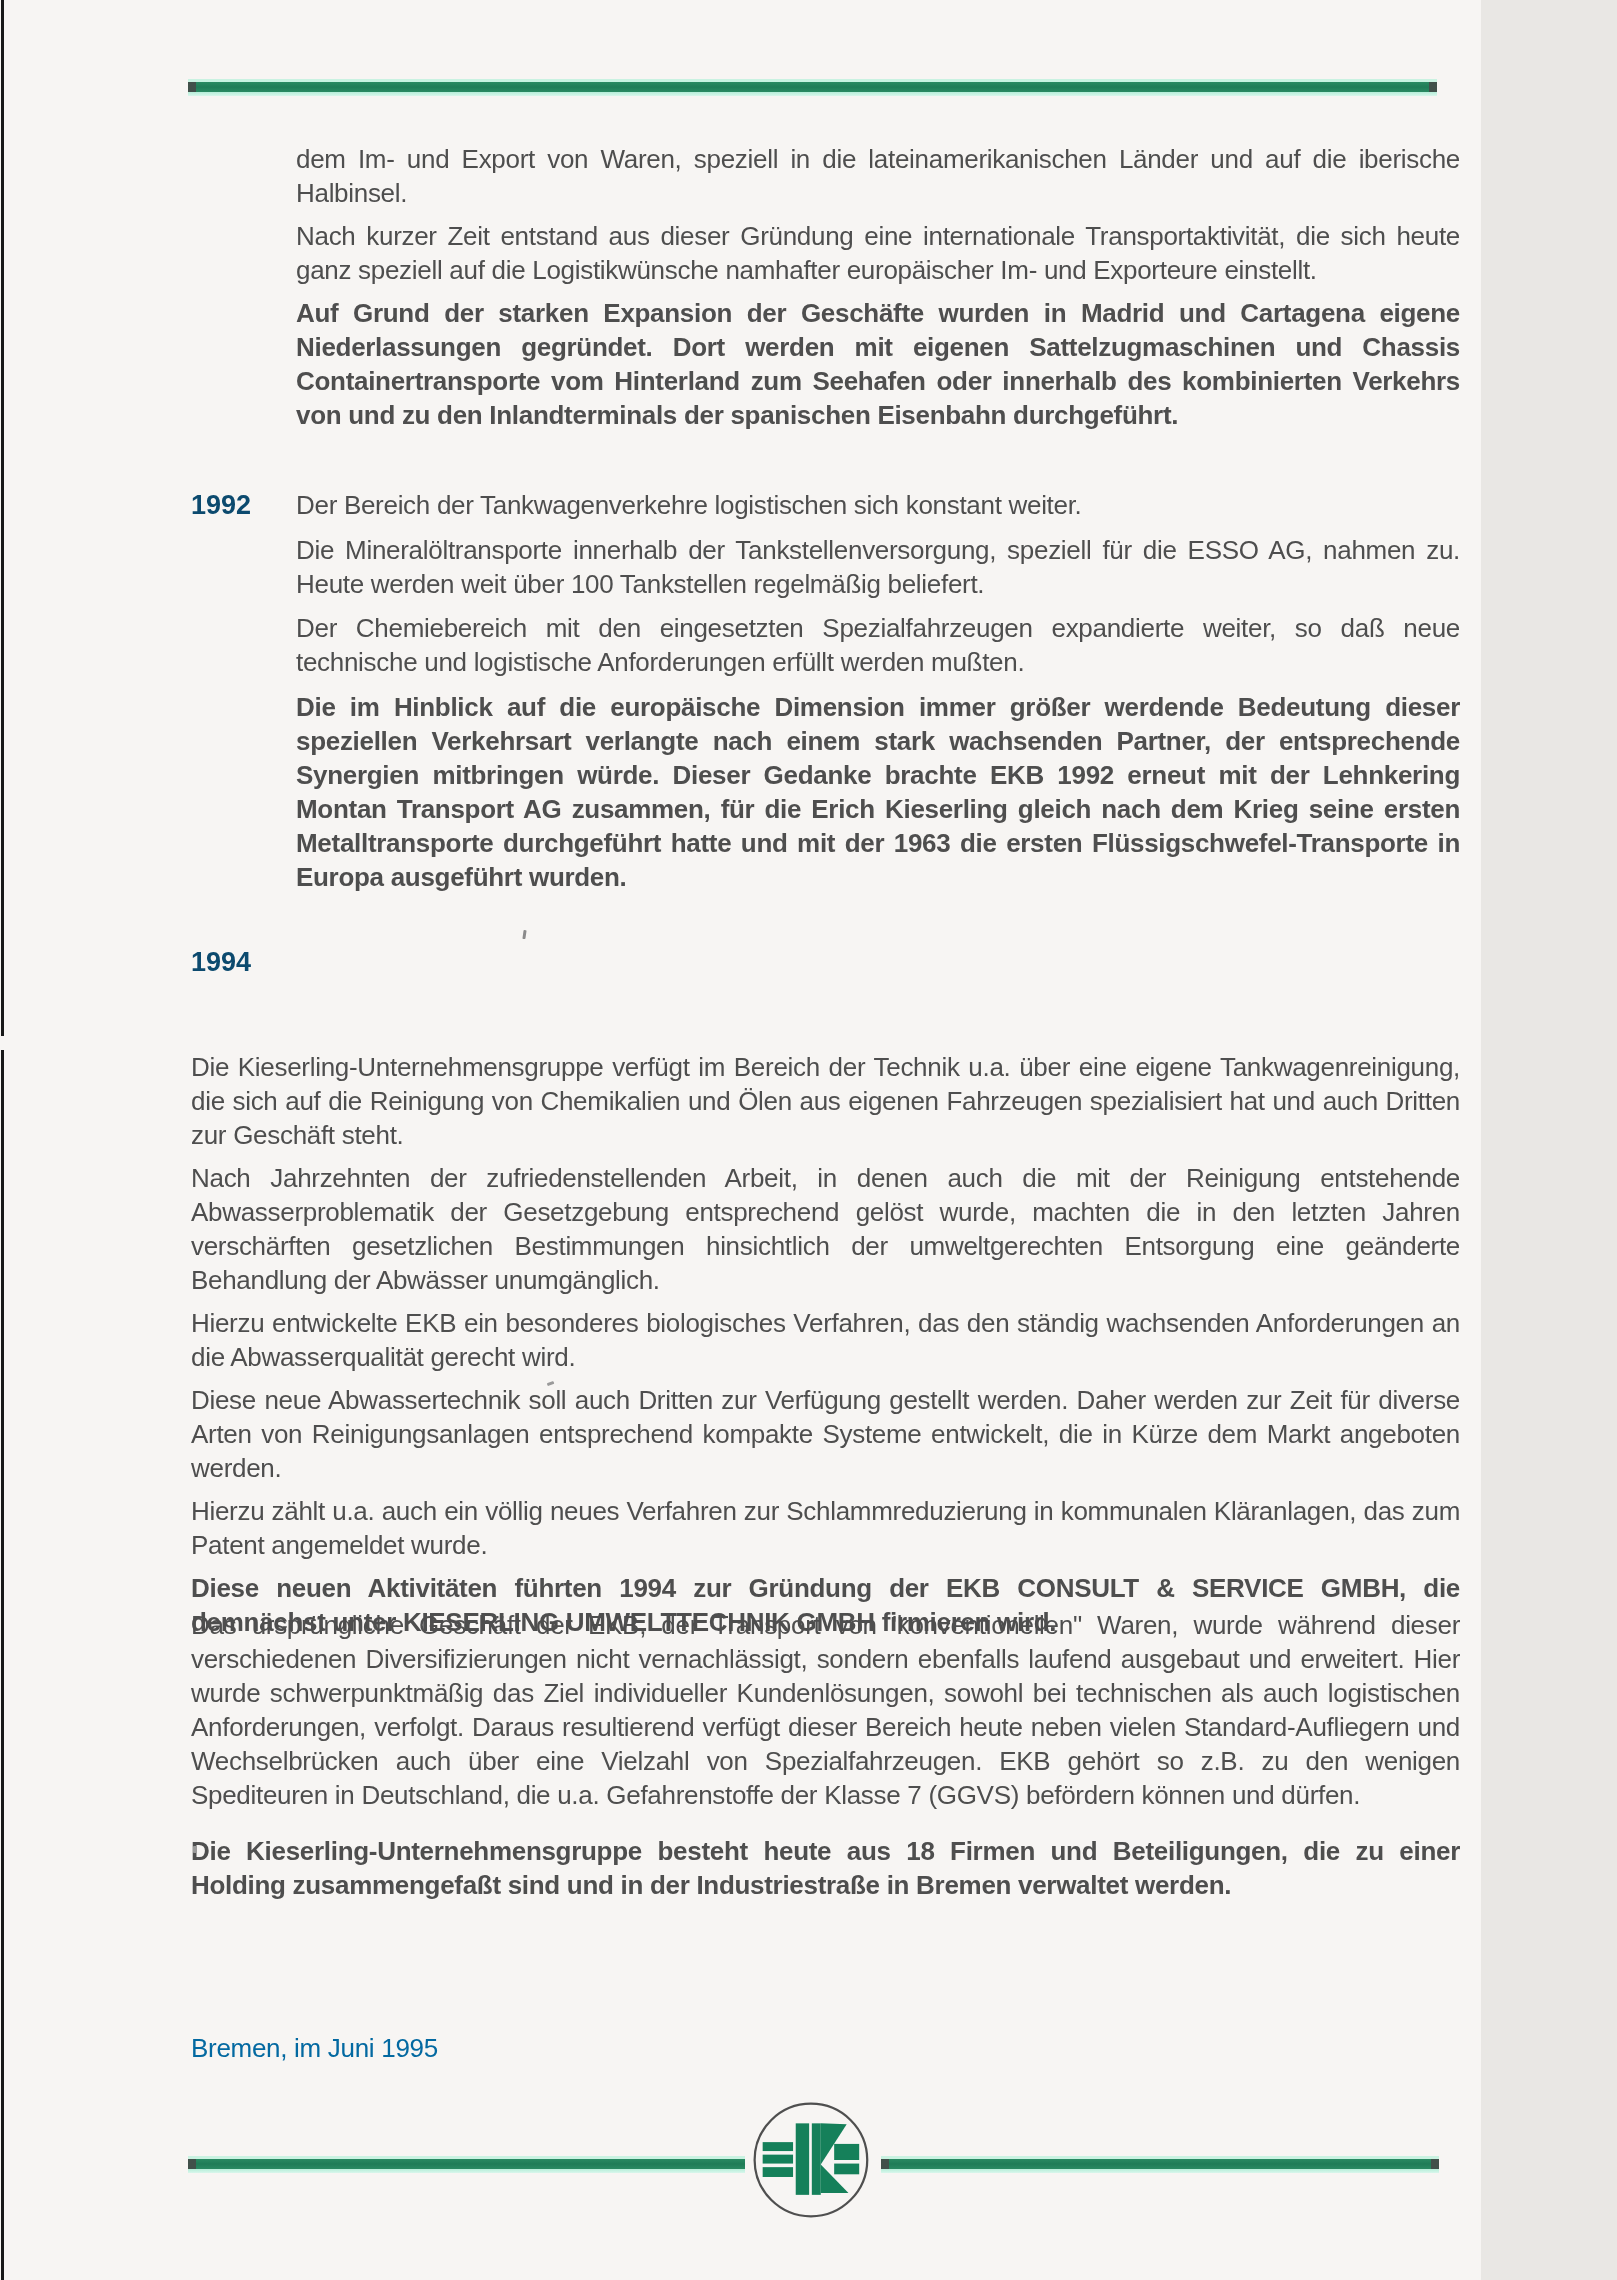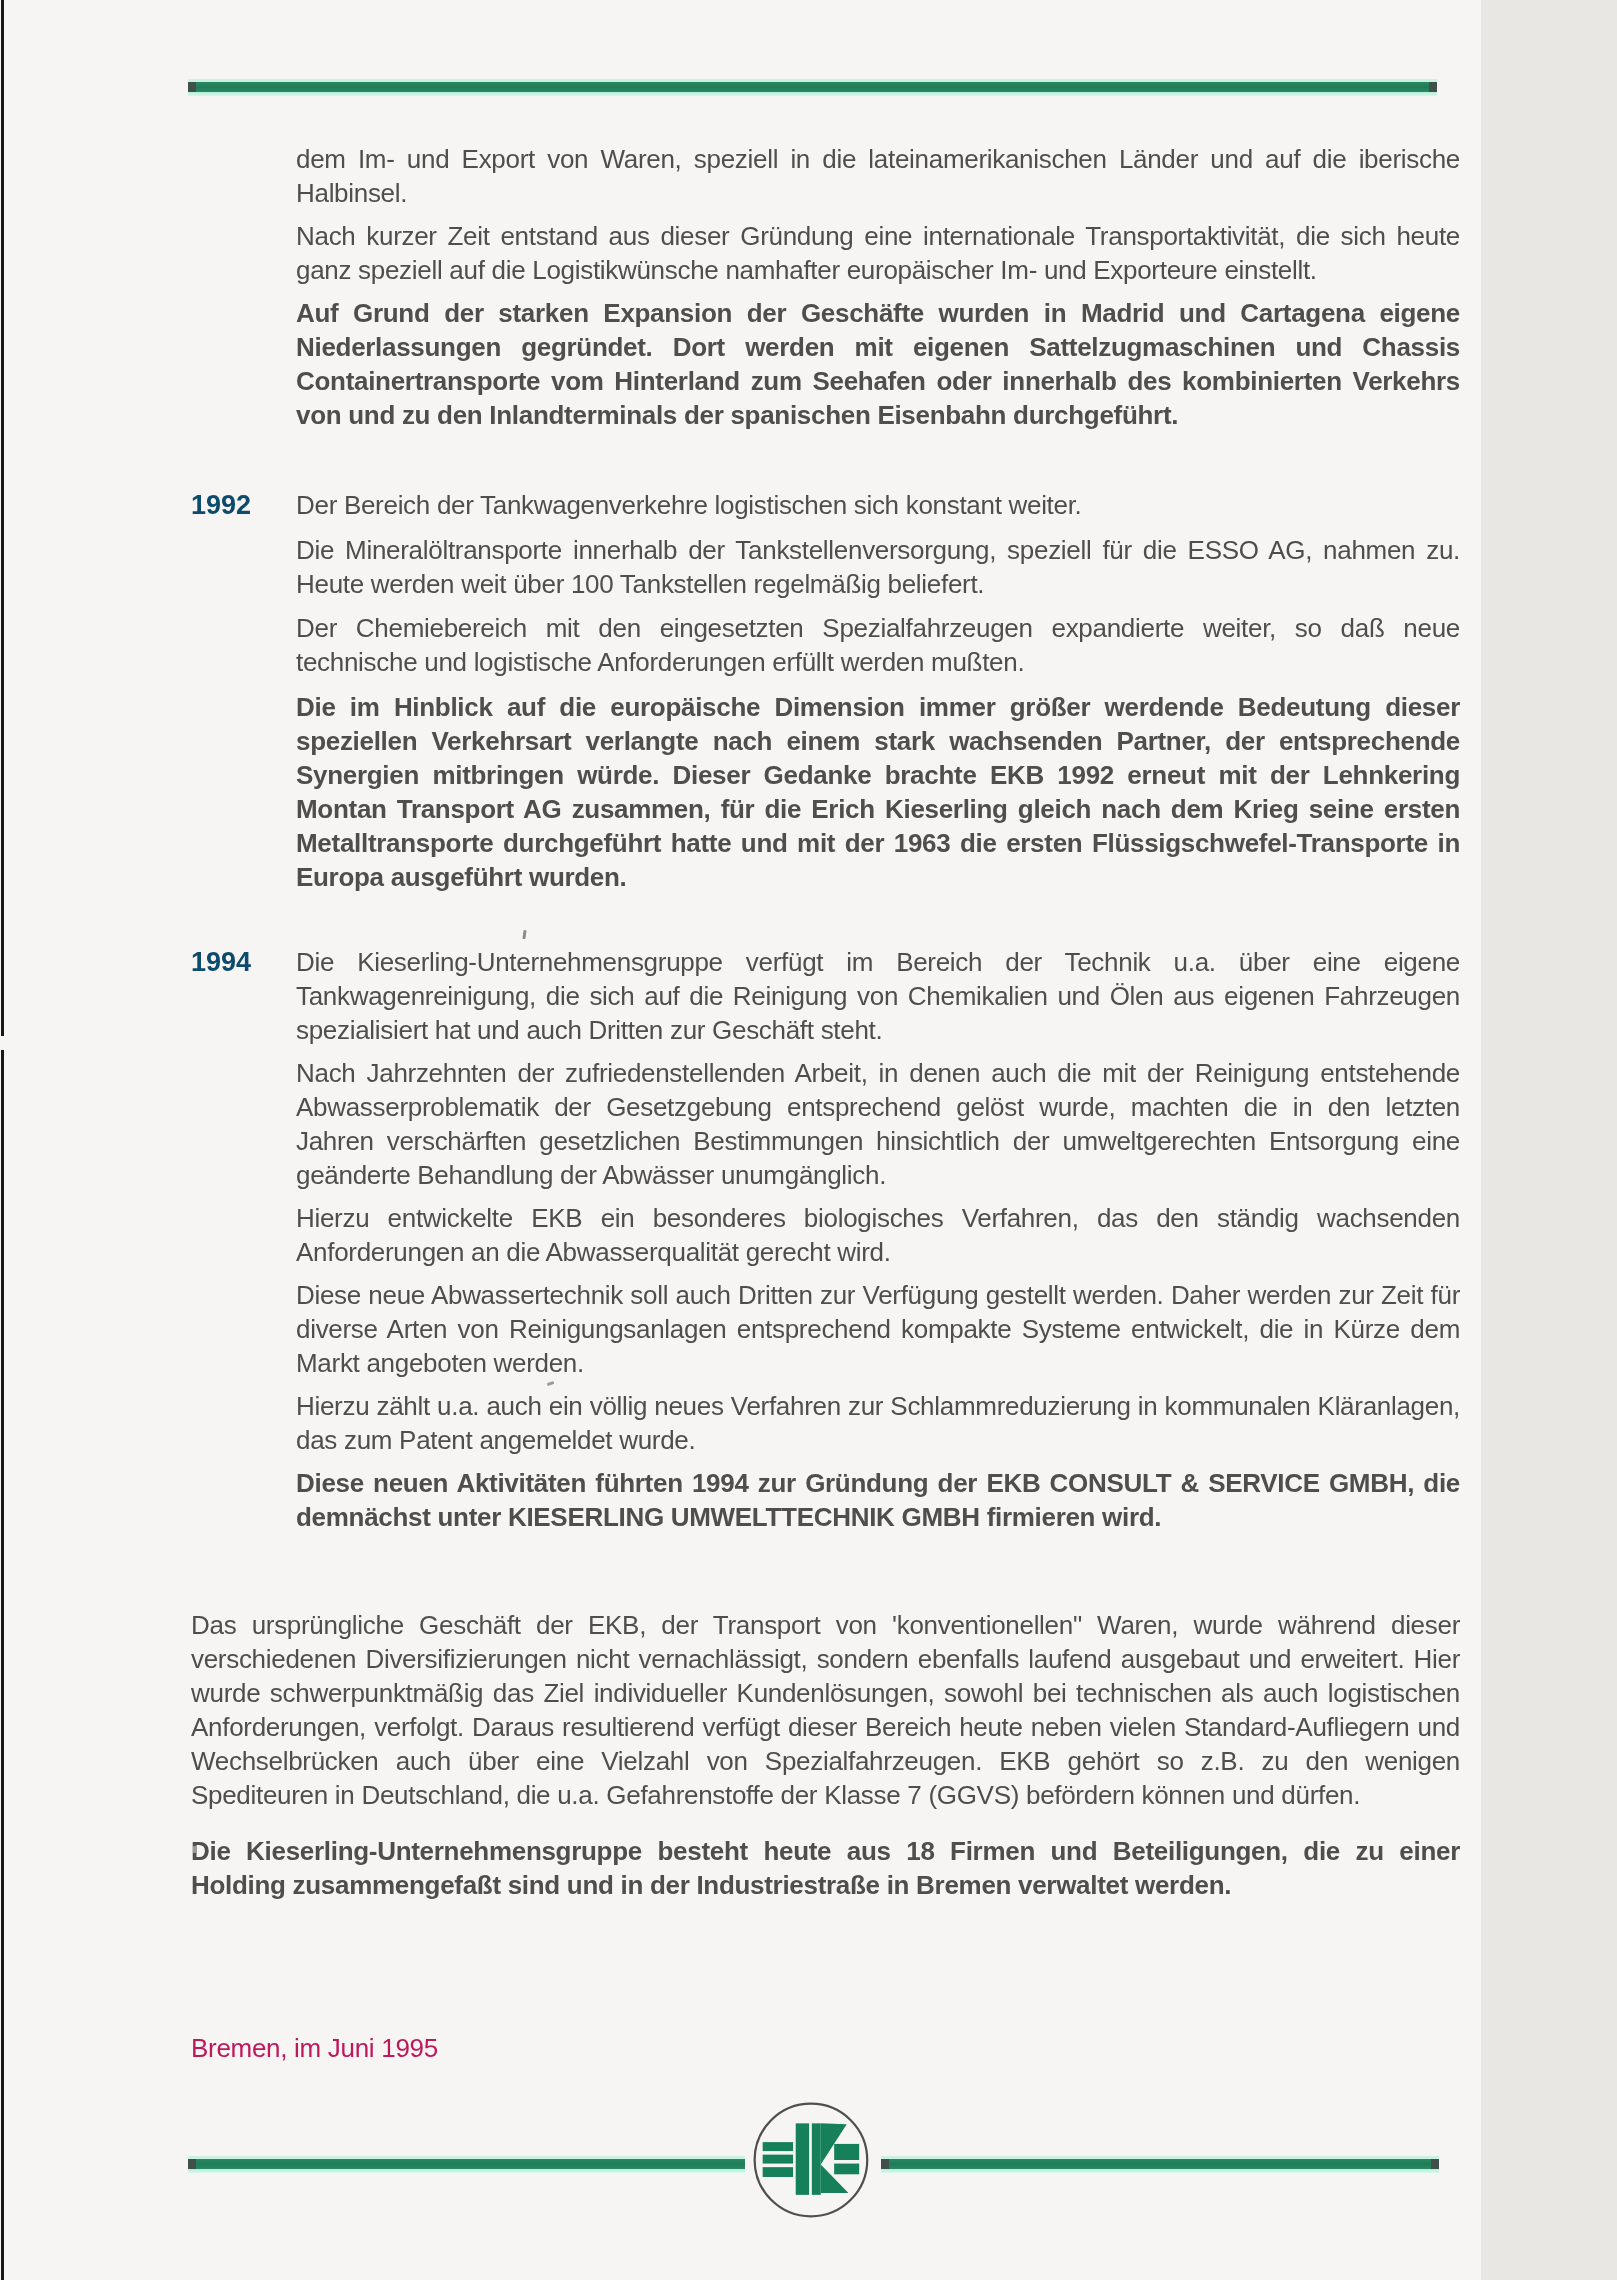--- a/index.html
+++ b/index.html
@@ -40,21 +40,21 @@
     text-align:justify;
   }
   .entry-1992 p.bodytext{margin-bottom:10.7px;}
   p.bodytext:last-child{margin-bottom:0;font-weight:bold;}
 
   .closing{position:absolute;left:191px;top:1608px;width:1269px;}
   .closing p.gap-large{margin-top:21.5px;}
 
   .signoff{
     position:absolute;left:191px;top:2031px;
-    font-size:26px;line-height:34px;letter-spacing:-0.3px;color:#be185d;
+    font-size:26px;line-height:34px;letter-spacing:-0.3px;color:#0369a1;
   }
 
   
   .logo-wrap{position:absolute;left:743px;top:2092px;width:143px;height:136px;}
 
   
   .speck{position:absolute;background:#8b8b8b;border-radius:0.9px;}
   .speck.s1{left:523px;top:930px;width:2.7px;height:9px;transform:rotate(8deg);}
   .speck.s2{left:193px;top:1846px;width:3.6px;height:7.2px;background:#9a9a9a;}
   .speck.s3{left:547px;top:1382px;width:7.2px;height:2.7px;transform:rotate(-20deg);background:#9a9a9a;}
@@ -84,21 +84,21 @@
   <section class="entry entry-1992" style="top:488px;">
     <div class="year-col">1992</div>
     <div class="paras">
       <p class="bodytext">Der Bereich der Tankwagenverkehre logistischen sich konstant weiter.</p>
       <p class="bodytext">Die Mineralöltransporte innerhalb der Tankstellenversorgung, speziell für die ESSO AG, nahmen zu. Heute werden weit über 100 Tankstellen regelmäßig beliefert.</p>
       <p class="bodytext">Der Chemiebereich mit den eingesetzten Spezialfahrzeugen expandierte weiter, so daß  neue technische und logistische Anforderungen erfüllt werden mußten.</p>
       <p class="bodytext">Die im Hinblick auf die europäische Dimension immer größer werdende Bedeutung dieser speziellen Verkehrsart verlangte nach einem stark wachsenden Partner, der entsprechende Synergien mitbringen würde. Dieser Gedanke brachte EKB 1992 erneut mit der Lehnkering Montan Transport AG zusammen, für die Erich Kieserling gleich nach dem Krieg seine ersten Metalltransporte durchgeführt hatte und mit der 1963 die ersten Flüssigschwefel-Transporte in Europa ausgeführt wurden.</p>
     </div>
   </section>
 
-  <section class="entry" style="top:945px;">
+  <section class="entry" style="top:945px;flex-direction:column;">
     <div class="year-col">1994</div>
     <div class="paras">
       <p class="bodytext">Die Kieserling-Unternehmensgruppe verfügt im Bereich der Technik u.a.  über eine eigene Tankwagenreinigung, die sich auf die Reinigung von Chemikalien und Ölen aus eigenen  Fahrzeugen spezialisiert hat und auch Dritten zur Geschäft steht.</p>
       <p class="bodytext">Nach Jahrzehnten der zufriedenstellenden Arbeit, in denen auch die mit der Reinigung entstehende Abwasserproblematik der Gesetzgebung entsprechend gelöst wurde, machten die in den letzten Jahren verschärften gesetzlichen Bestimmungen hinsichtlich der umweltgerechten Entsorgung eine geänderte Behandlung der Abwässer unumgänglich.</p>
       <p class="bodytext">Hierzu entwickelte EKB ein besonderes biologisches Verfahren, das den ständig wachsenden Anforderungen an die Abwasserqualität gerecht wird.</p>
       <p class="bodytext">Diese neue Abwassertechnik soll auch Dritten zur Verfügung gestellt werden. Daher werden zur Zeit für diverse Arten von Reinigungsanlagen entsprechend kompakte Systeme entwickelt, die in Kürze dem Markt  angeboten werden.</p>
       <p class="bodytext">Hierzu zählt u.a. auch ein völlig neues Verfahren zur Schlammreduzierung in kommunalen Kläranlagen, das zum Patent angemeldet wurde.</p>
       <p class="bodytext">Diese neuen Aktivitäten führten 1994 zur Gründung der EKB CONSULT &amp; SERVICE GMBH, die demnächst unter KIESERLING UMWELTTECHNIK GMBH firmieren wird.</p>
     </div>
   </section>

